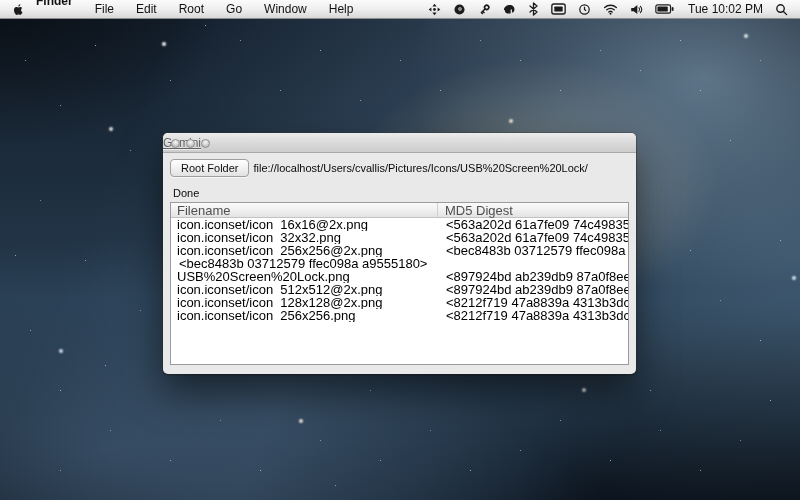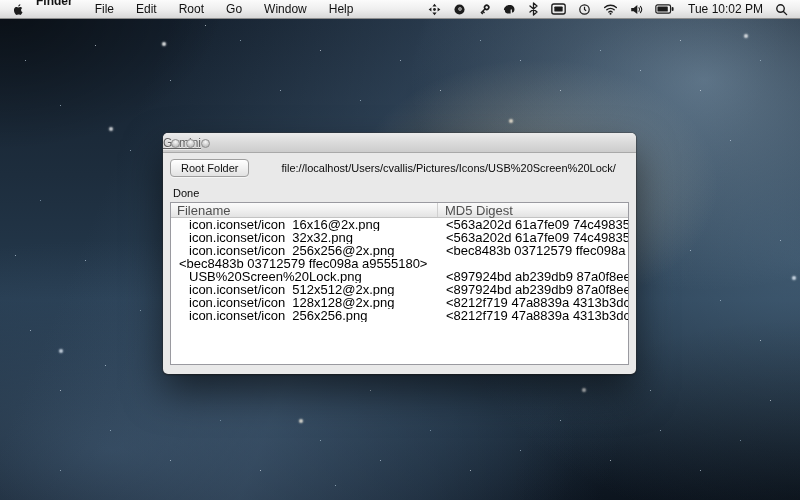--- a/index.html
+++ b/index.html
@@ -83,21 +83,21 @@
     width:9px; height:9px; border-radius:50%;
     background:radial-gradient(circle at 50% 30%, #f8f8f8 0%, #c6c6c6 65%, #adadad 100%);
     border:1px solid #8e8e8e;
   }
   .window-title {
     height:20px; line-height:20px; text-align:left;
     font-size:12px; color:#636363; text-shadow:0 1px 0 rgba(255,255,255,.6);text-decoration:underline;
   }
   .window-content { padding:5px 7px 0 7px; }
 
-  .toolbar-row { display:flex; align-items:center; height:18px; margin-top:1px;gap:28px; }
+  .toolbar-row { display:flex; align-items:center; height:18px; margin-top:1px; }
   .root-folder-btn {
     height:18px; padding:0 10px; font-size:11px; color:#111;
     font-family:"Liberation Sans",sans-serif;
     background:linear-gradient(180deg,#ffffff 0%,#f1f1f1 50%,#e2e2e2 100%);
     border:1px solid #9f9f9f; border-radius:4px;
     box-shadow:0 1px 0 rgba(255,255,255,.6);
     line-height:16px; cursor:default;
   }
   .path-text { margin-left:4px; font-size:11px; color:#0a0a0a; white-space:nowrap; overflow:hidden; }
 
@@ -110,21 +110,21 @@
   }
   .table-header {
     display:flex; height:15px;
     background:linear-gradient(180deg,#fbfbfb 0%,#f0f0f0 50%,#e3e3e3 100%);
     border-bottom:1px solid #c3c3c3; color:#4f4f4f;
   }
   .th { line-height:15px; }
   .th-filename { width:267px; padding-left:6px; border-right:1px solid #d0d0d0; }
   .th-md5 { flex:1; padding-left:7px; }
   .table-row { display:flex; height:13px; line-height:13px; color:#000; }
-  .cell-filename { width:267px; padding-left:18px; white-space:nowrap; overflow:hidden; }
+  .cell-filename { width:267px; padding-left:6px; white-space:nowrap; overflow:hidden; }
   .cell-md5 { flex:1; padding-left:8px; white-space:nowrap; overflow:hidden; }
 </style>
 </head>
 <body>
 
 <div class="desktop">
   <div class="stars"></div>
   <div class="stars-big"></div>
 
   <div class="menubar">

